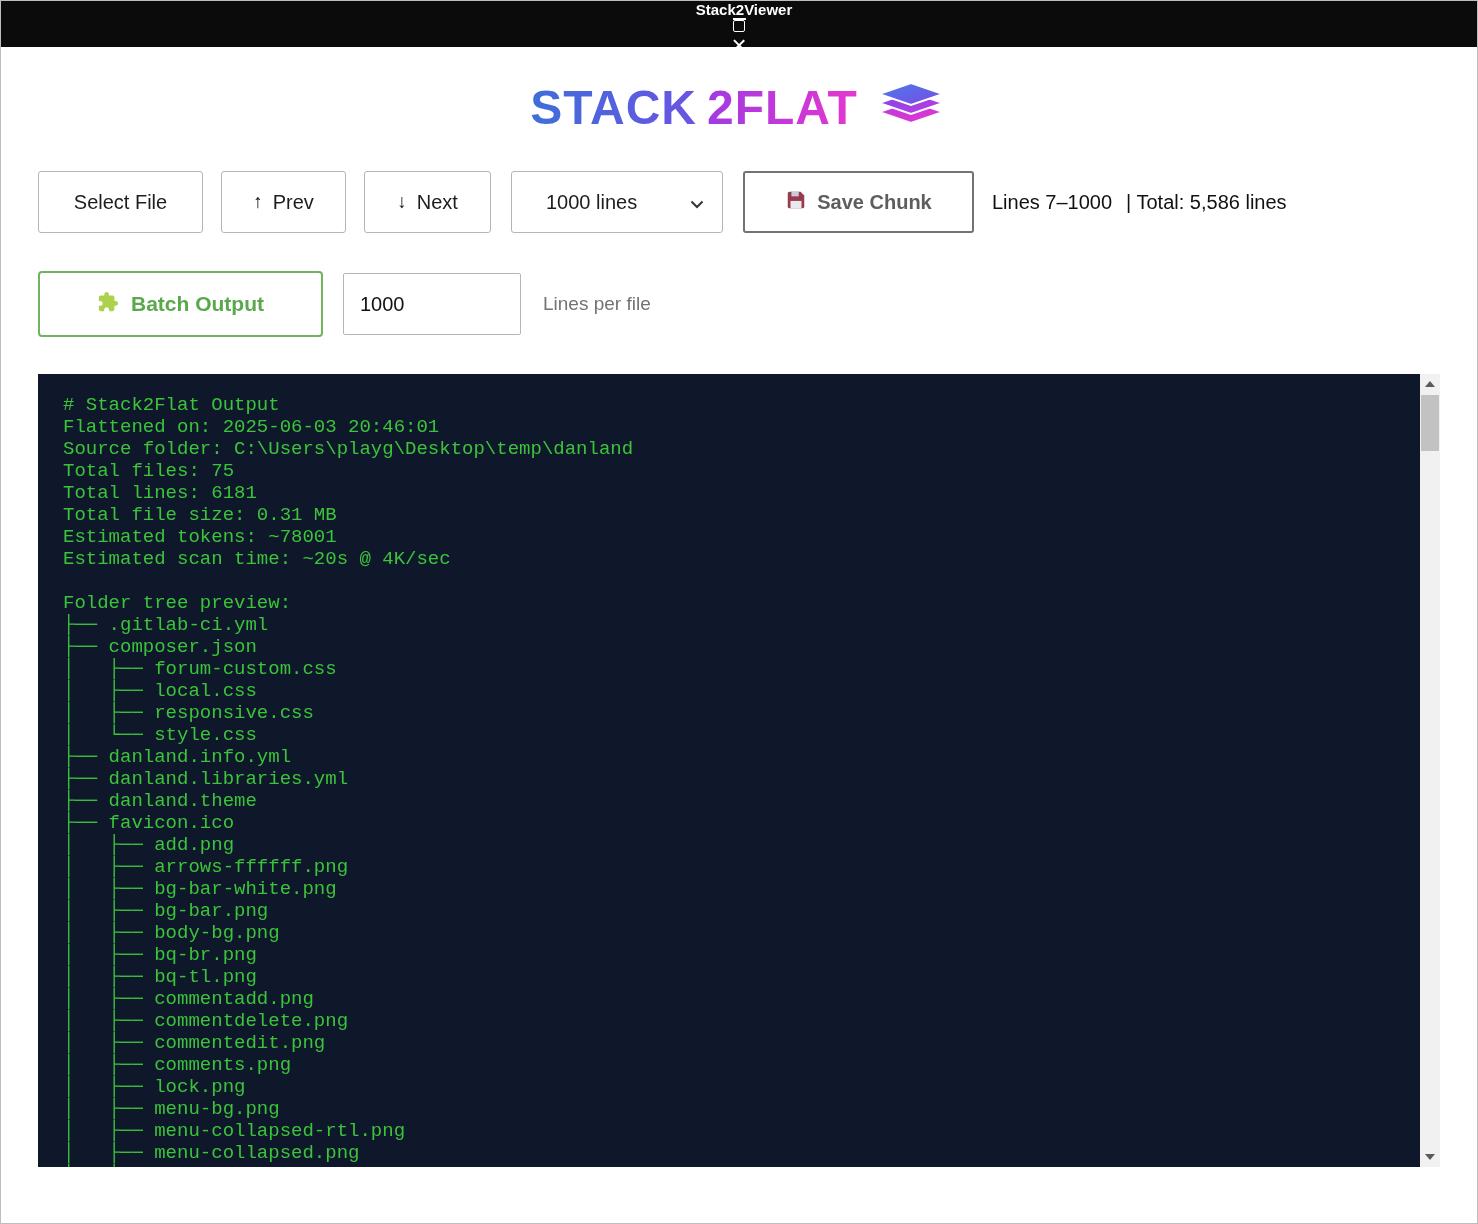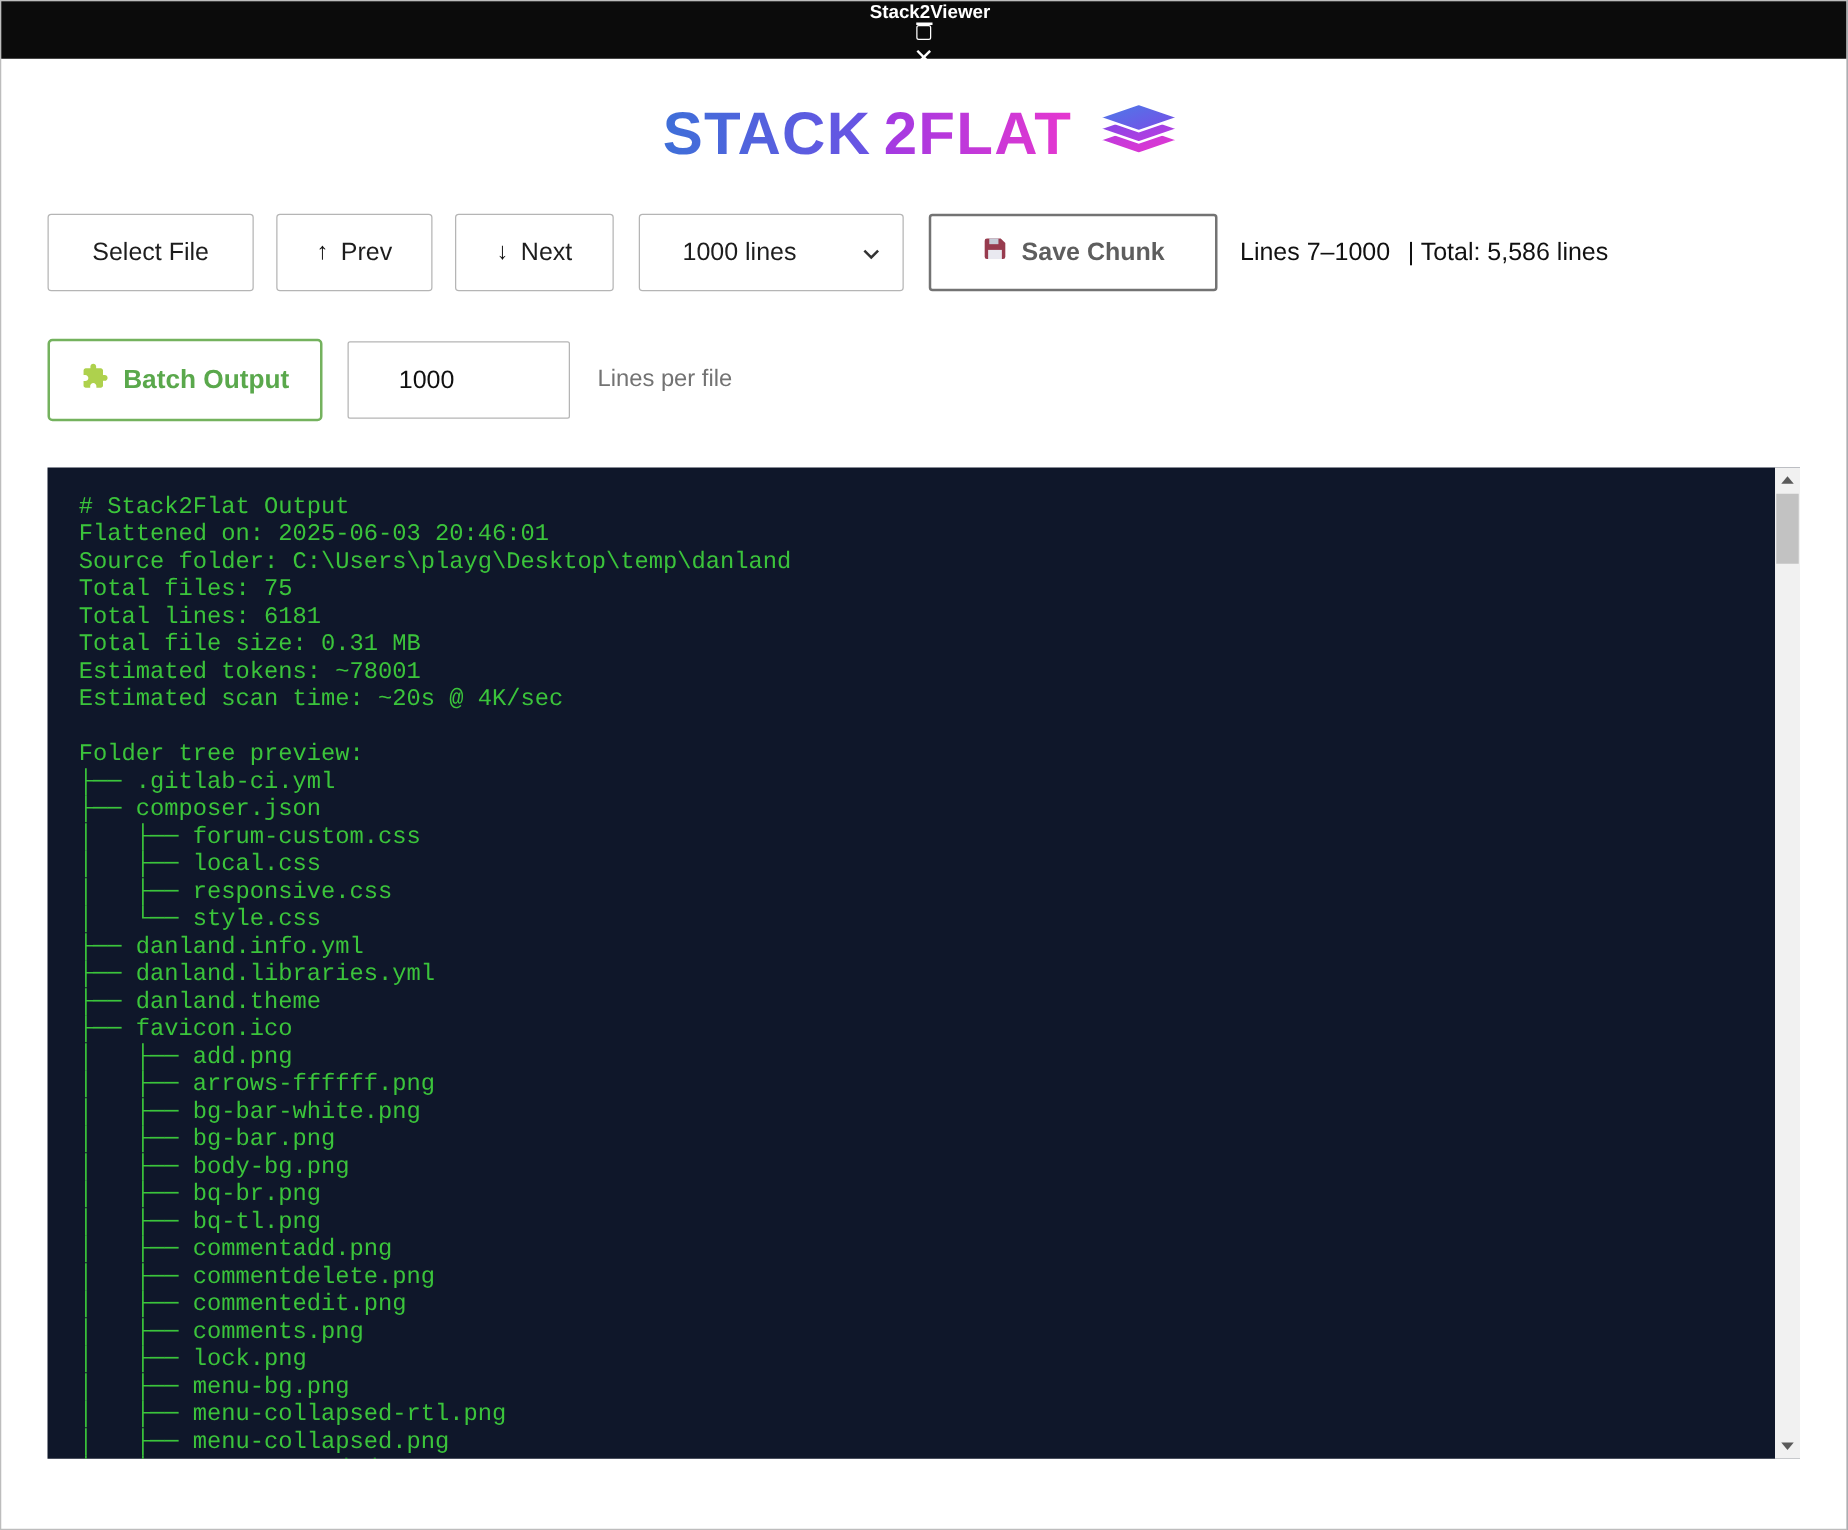--- a/index.html
+++ b/index.html
@@ -91,31 +91,31 @@
     margin-left:18px; display:flex; align-items:center; gap:14px;
     font-size:20px; color:#111111;
   }
 
   
   .batch-row {
     margin:38px 37px 0 37px;
     display:flex; align-items:center;
   }
   .btn-batch {
-    width:220px; height:66px;
+    width:285px; height:66px;
     border:2px solid #74b25e; border-radius:4px;
     color:#5aa84c; font-weight:700; font-size:21px; gap:12px;
     background:#ffffff;
     display:flex; align-items:center; justify-content:center;
     cursor:pointer;
   }
   .lines-input {
     width:178px; height:62px; margin-left:20px;
     border:1px solid #b5b5b5; border-radius:2px;
-    font-size:20px; color:#111; padding-left:40px;
+    font-size:20px; color:#111; padding-left:16px;
     font-family:"Liberation Sans","DejaVu Sans",sans-serif;
     outline:none;
   }
   .lines-label {
     margin-left:22px; font-size:19px; color:#737373;
   }
 
   
   .terminal {
     margin:37px 37px 0 37px;

